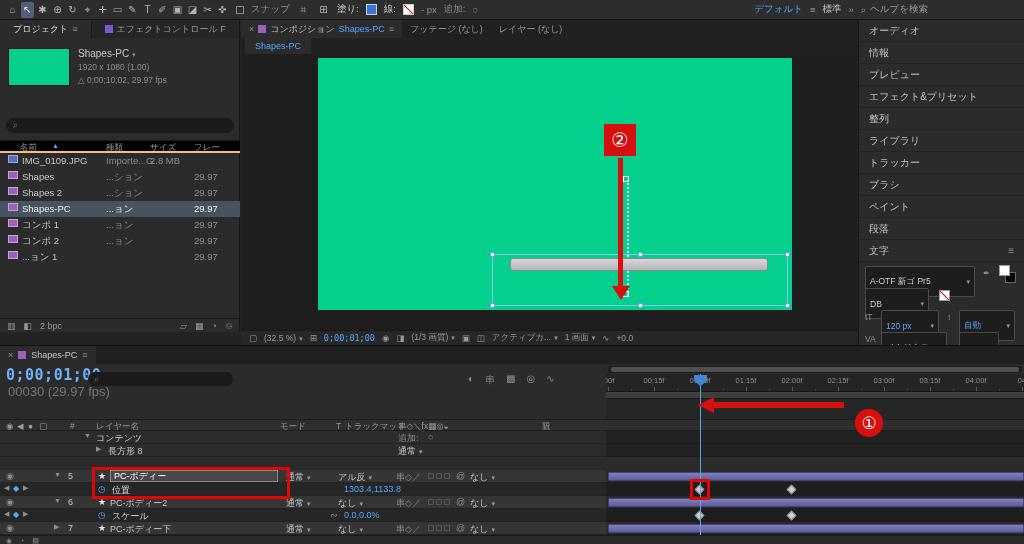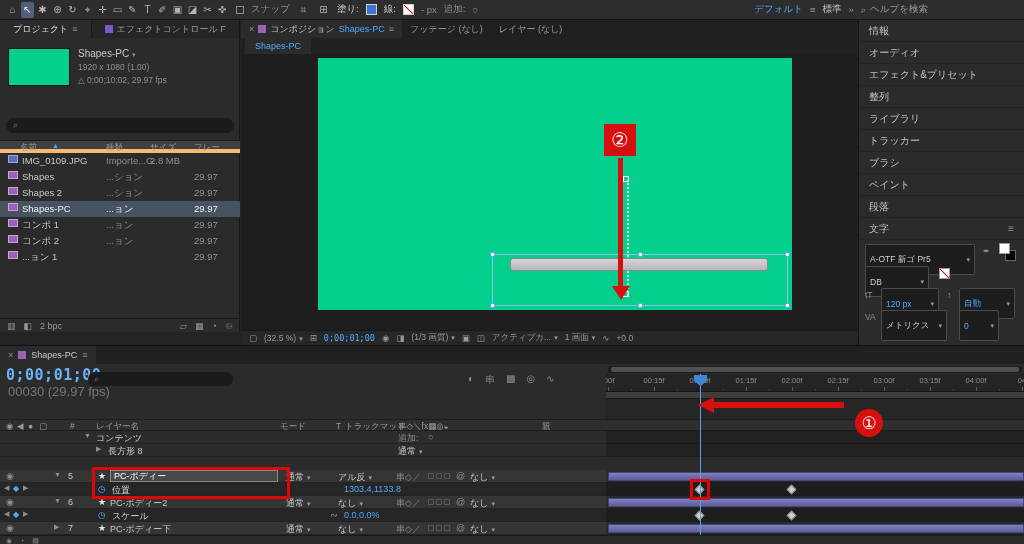--- a/index.html
+++ b/index.html
@@ -33,22 +33,22 @@
 .ptab{display:flex;align-items:center;gap:4px;padding:0 13px;font-size:9px;white-space:nowrap;overflow:hidden}
 .ptab.active{background:#2b2b2b;color:#ddd}
 .ptab.inactive{background:#252525;color:#9a9a9a;flex:1;border-left:1px solid #1a1a1a}
 .mini-ic{width:8px;height:8px;display:inline-block;flex:none}
 .ic-fx{background:#7a5ac8}
 .ic-comp-tab{background:#9a62b8}
 #proj-thumb{left:8px;top:28px;width:62px;height:38px;border:1px solid #141414}
 #proj-info{left:78px;top:27px;line-height:13px;white-space:nowrap}
 #proj-search{left:6px;top:98px;width:228px;height:15px;background:#1b1b1b;border-radius:8px;
   display:flex;align-items:center;padding:0 7px;color:#777;font-size:9px}
-#proj-header{left:0;top:120px;width:240px;height:13px;background:#404040;border-top:1px solid #1a1a1a;
-  border-bottom:4px solid #fdba74;font-size:8.5px;color:#9a9a9a}
+#proj-header{left:0;top:120px;width:240px;height:13px;background:#000000;border-top:1px solid #1a1a1a;
+  border-bottom:2px solid #fdba74;font-size:8.5px;color:#9a9a9a}
 #proj-header span{position:absolute;top:1px}
 .prow{position:absolute;left:0;width:240px;height:16px;font-size:9.5px}
 .prow.selected{background:#465461;color:#f0f0f0}
 .prow span{position:absolute;top:2px;white-space:nowrap}
 .pc-name{left:22px;width:82px;overflow:hidden}
 .pc-type{left:106px}.pc-size{left:150px}.pc-fps{left:194px}
 .pic{position:absolute;left:8px;top:4px;width:10px;height:8px}
 .pic.comp{background:#9a62b8;border:1px solid #c8a0d8}
 .pic.footage{background:#5a6ec0;border:1px solid #9aa8e0}
 .pic.folder{background:#d8a83a;border:1px solid #e8c868;left:14px}
@@ -320,24 +320,27 @@
       <span>◫</span>
       <span><span>アクティブカ...</span><span class="caret">▾</span></span>
       <span><span>1 画面</span><span class="caret">▾</span></span>
       <span>∿</span>
       <span>+0.0</span>
     </div>
   </div>
 
   <div id="right">
     <div class="rrow">
+        <span>オーディオ</span>
+      </div>
+    <div class="rrow">
         <span>情報</span>
       </div>
     <div class="rrow">
-        <span>オーディオ</span>
+        <span>プレビュー</span>
       </div>
     <div class="rrow">
         <span>エフェクト&amp;プリセット</span>
       </div>
     <div class="rrow">
         <span>整列</span>
       </div>
     <div class="rrow">
         <span>ライブラリ</span>
       </div>

